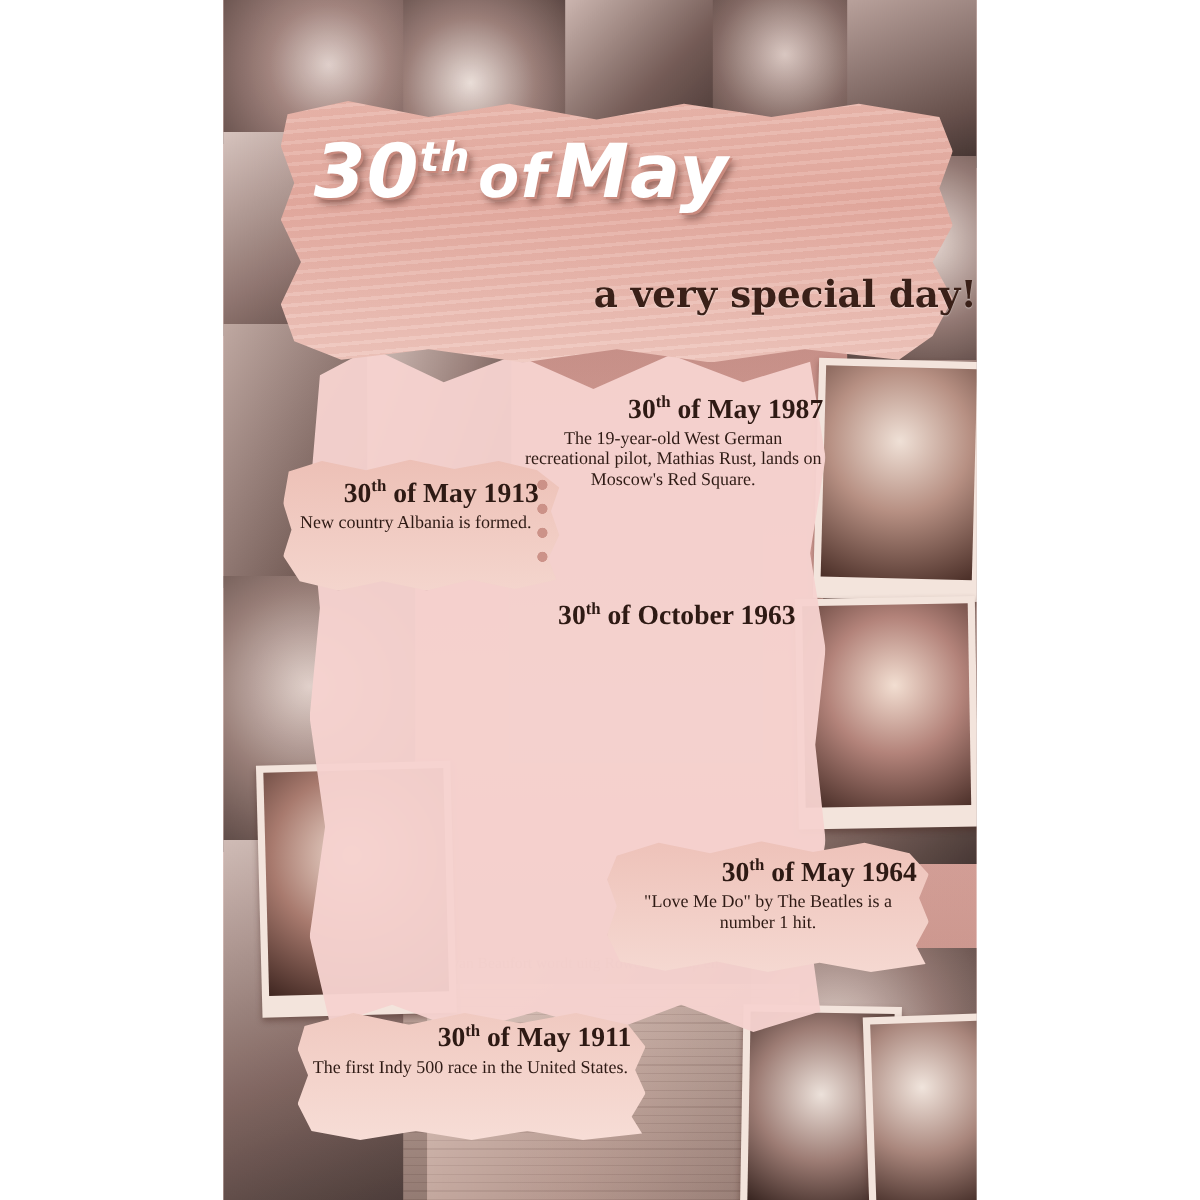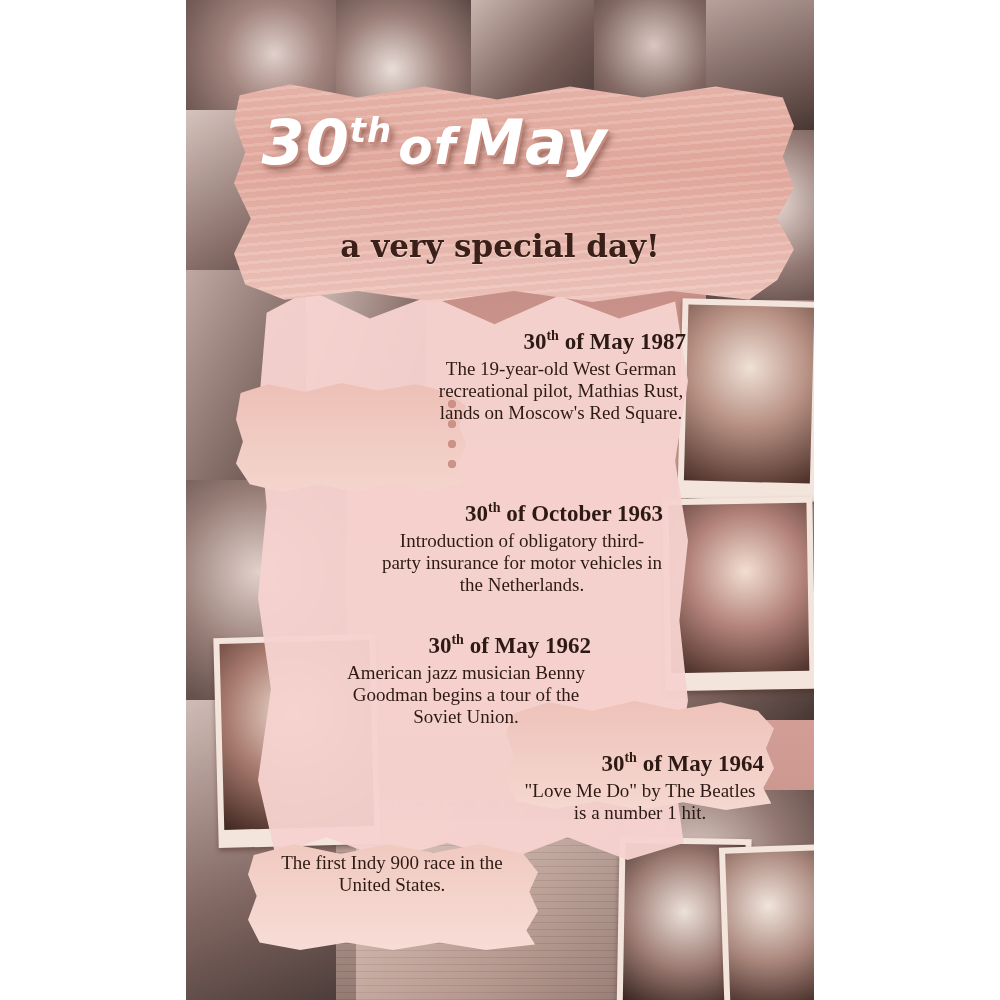--- a/index.html
+++ b/index.html
@@ -180,21 +180,21 @@
     vertical-align: super;
   }
   .title-main .of {
     font-size: 50px;
     margin: 0 6px;
   }
   .title-sub {
     position: absolute;
     left: 0; top: 228px;
     width: 628px;
-    text-align: center;
+    text-align: right;
     font-family: "DejaVu Serif", serif;
     font-weight: bold;
     font-size: 31px;
     color: #3a2018;
     text-shadow: 0 1px 1px rgba(255,255,255,0.45);
     white-space: nowrap;
   }
 
   
   .fact {
@@ -209,21 +209,21 @@
     font-size: 23px;
     margin-bottom: 3px;
     white-space: nowrap;
     text-align: right;
   }
   .fact .fact-date .sup {
     font-size: 14px;
     vertical-align: super;
   }
   .fact .fact-text {
-    font-size: 19px;
+    font-size: 15px;
   }
 
   
   .note {
     position: absolute;
     background: #f0c3bb;
     filter: drop-shadow(0 2px 3px rgba(80,45,40,0.4));
   }
   .note.n1913 {
     left: 50px; top: 382px; width: 230px; height: 110px;
@@ -355,46 +355,49 @@
     <div class="note n1911"></div>
 
     <div class="fact" style="left:250px; top:328px; width:250px;">
       <div class="fact-date">
         <span>30</span><span class="sup">th</span>
         <span>of May 1987</span>
       </div>
       <div class="fact-text">The 19-year-old West German recreational pilot, Mathias Rust, lands on Moscow's Red Square.</div>
     </div>
 
+    <div class="fact" style="left:58px; top:398px; width:205px;">
+      <div class="fact-date">
+        <span>30</span><span class="sup">th</span>
+        <span>of May 1913</span>
+      </div>
+      <div class="fact-text">New country Albania is formed.</div>
+    </div>
 
     <div class="fact" style="left:195px; top:500px; width:282px;">
       <div class="fact-date">
         <span>30</span><span class="sup">th</span>
         <span>of October 1963</span>
       </div>
-      <div class="fact-text">Introduction of obligatory third-party insurance for motor vehicles in the Netherlands.</div>
-    </div>
-
-    <div class="fact" style="left:155px; top:632px; width:250px;">
-      <div class="fact-date">
-        <span>30</span><span class="sup">th</span>
-        <span>of May 1962</span>
-      </div>
-      <div class="fact-text">American jazz musician Benny Goodman begins a tour of the Soviet Union.</div>
-    </div>
-
-    <div class="fact" style="left:330px; top:714px; width:248px;margin-top:36px;">
+    </div>
+
+
+    <div class="fact" style="left:330px; top:714px; width:248px;">
       <div class="fact-date">
         <span>30</span><span class="sup">th</span>
         <span>of May 1964</span>
       </div>
       <div class="fact-text">"Love Me Do" by The Beatles is a number 1 hit.</div>
     </div>
 
     <div class="fact" style="left:72px; top:852px; width:268px;">
-      <div class="fact-text">The first Indy 900 race in the United States.</div>
+      <div class="fact-date">
+        <span>30</span><span class="sup">th</span>
+        <span>of May 1911</span>
+      </div>
+      <div class="fact-text">The first Indy 500 race in the United States.</div>
     </div>
 
   </div>
 
   <div class="margin-left"></div>
   <div class="margin-right"></div>
 </div>
 
 </body></html>

